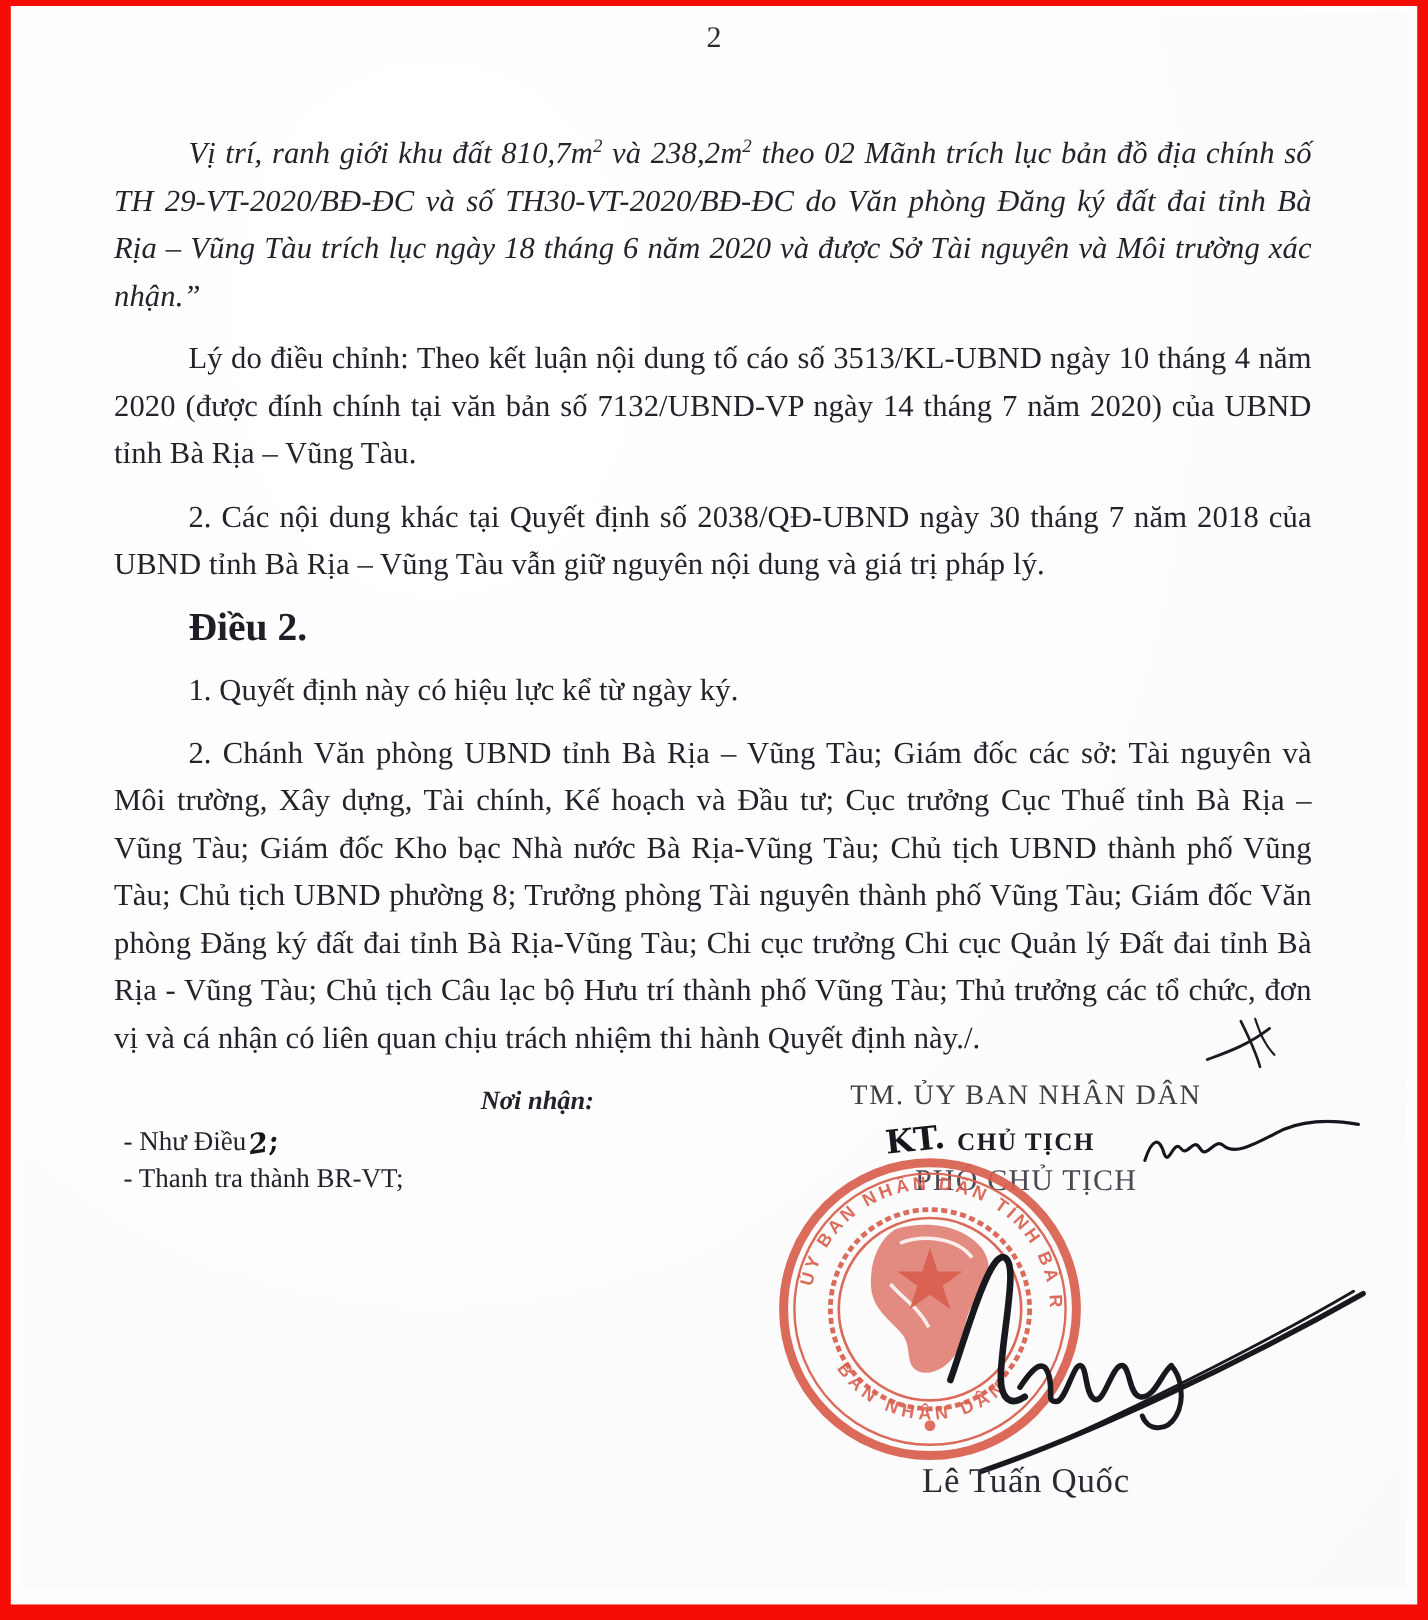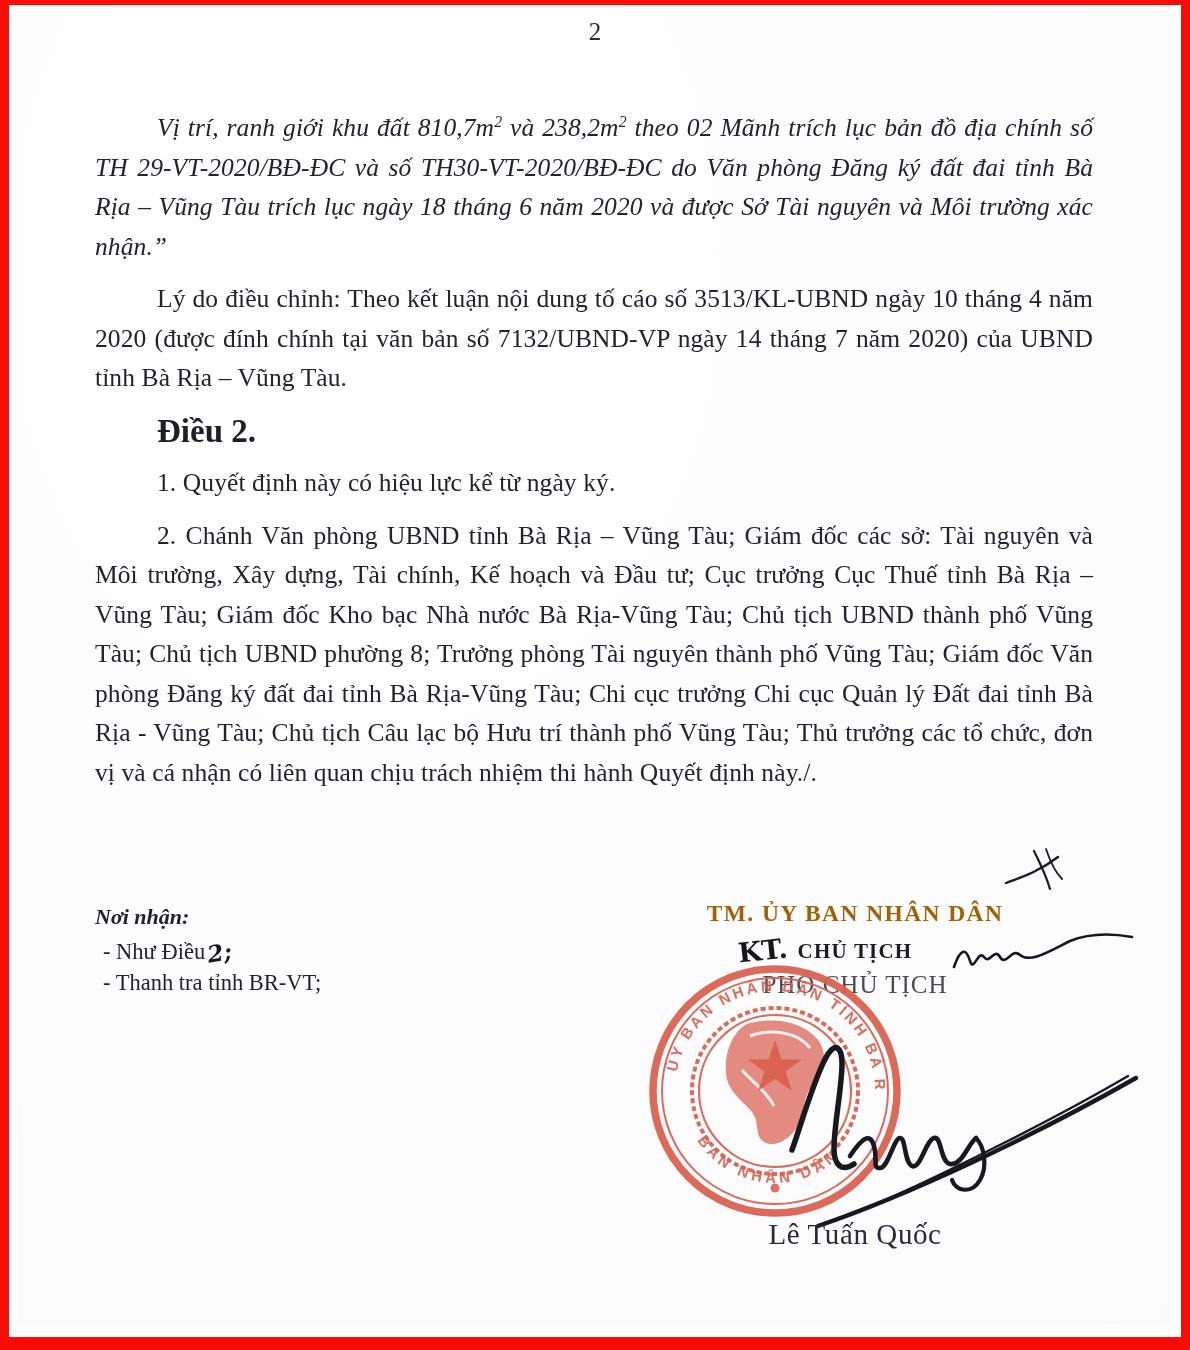--- a/index.html
+++ b/index.html
@@ -100,20 +100,21 @@
     left: 95px;
     top: 4px;
     width: 400px;
   }
   #recipients-title {
     font-weight: bold;
     font-style: italic;
     font-size: 22px;
     color: #22222a;
     margin-bottom: 5px;
+    text-align: right;
   }
   #recipients ul {
     list-style: none;
     margin: 0;
     padding: 0 0 0 8px;
   }
   #recipients li {
     font-size: 22.5px;
     line-height: 31px;
     color: #22222a;
@@ -132,24 +133,24 @@
 
   
   #signature-block {
     position: absolute;
     left: 620px;
     top: 0;
     width: 470px;
     text-align: center;
   }
   #sig-org {
-    font-weight: bold;
+    font-weight: normal;
     font-size: 23.5px;
     letter-spacing: 1.4px;
-    color: #a16207;
+    color: #404040;
     white-space: nowrap;
   }
   #sig-role-wrap {
     position: relative;
     height: 74px;
   }
   #sig-role-1 {
     position: absolute;
     left: 0; right: 0;
     top: 12px;
@@ -234,41 +235,42 @@
 </div>
 
 <div id="page-number">2</div>
 
 <div id="doc-body">
 
   <p class="para italic gap"><span>Vị trí, ranh giới khu đất 810,7m</span><sup class="sq">2</sup><span> và 238,2m</span><sup class="sq">2</sup><span> theo 02 Mãnh trích lục bản đồ địa chính số TH 29-VT-2020/BĐ-ĐC và số TH30-VT-2020/BĐ-ĐC do Văn phòng Đăng ký đất đai tỉnh Bà Rịa – Vũng Tàu trích lục ngày 18 tháng 6 năm 2020 và được Sở Tài nguyên và Môi trường xác nhận.”</span></p>
 
   <p class="para gap">Lý do điều chỉnh: Theo kết luận nội dung tố cáo số 3513/KL-UBND ngày 10 tháng 4 năm 2020 (được đính chính tại văn bản số 7132/UBND-VP ngày 14 tháng 7 năm 2020) của UBND tỉnh Bà Rịa – Vũng Tàu.</p>
 
+  <p class="para gap">2. Các nội dung khác tại Quyết định số 2038/QĐ-UBND ngày 30 tháng 7 năm 2018 của UBND tỉnh Bà Rịa – Vũng Tàu vẫn giữ nguyên nội dung và giá trị pháp lý.</p>
 
   <div class="heading-dieu">Điều 2.</div>
 
   <p class="para gap">1. Quyết định này có hiệu lực kể từ ngày ký.</p>
 
   <p class="para">2. Chánh Văn phòng UBND tỉnh Bà Rịa – Vũng Tàu; Giám đốc các sở: Tài nguyên và Môi trường, Xây dựng, Tài chính, Kế hoạch và Đầu tư; Cục trưởng Cục Thuế tỉnh Bà Rịa – Vũng Tàu; Giám đốc Kho bạc Nhà nước Bà Rịa-Vũng Tàu; Chủ tịch UBND thành phố Vũng Tàu; Chủ tịch UBND phường 8; Trưởng phòng Tài nguyên thành phố Vũng Tàu; Giám đốc Văn phòng Đăng ký đất đai tỉnh Bà Rịa-Vũng Tàu; Chi cục trưởng Chi cục Quản lý Đất đai tỉnh Bà Rịa - Vũng Tàu; Chủ tịch Câu lạc bộ Hưu trí thành phố Vũng Tàu; Thủ trưởng các tổ chức, đơn vị và cá nhận có liên quan chịu trách nhiệm thi hành Quyết định này./.</p>
 </div>
 
 <svg id="end-mark" viewBox="0 0 80 60">
   <path d="M6 38 C22 32, 40 26, 58 12" stroke="#1b1b22" stroke-width="2.4" fill="none" stroke-linecap="round"></path>
   <path d="M34 6 C40 18, 46 30, 50 44" stroke="#1b1b22" stroke-width="2.2" fill="none" stroke-linecap="round"></path>
   <path d="M46 4 C50 16, 54 26, 62 34" stroke="#1b1b22" stroke-width="1.8" fill="none" stroke-linecap="round"></path>
 </svg>
 
 <div id="bottom-zone">
 
   <div id="recipients">
     <div id="recipients-title">Nơi nhận:</div>
     <ul>
       <li><span>- Như Điều</span><span class="hand-num">2;</span></li>
-      <li><span>- Thanh tra tỉnh BR-VT;</span></li>
+      <li><span>- Thanh tra thành BR-VT;</span></li>
     </ul>
   </div>
 
   <div id="signature-block">
 
     <div id="sig-org">TM. ỦY BAN NHÂN DÂN</div>
 
     <div id="sig-role-wrap">
       <div id="sig-kt">KT.</div>
 

